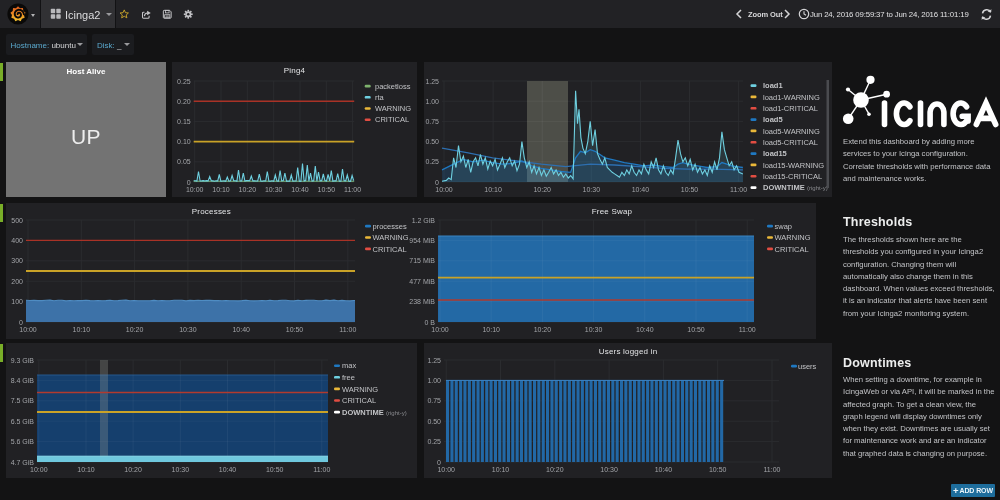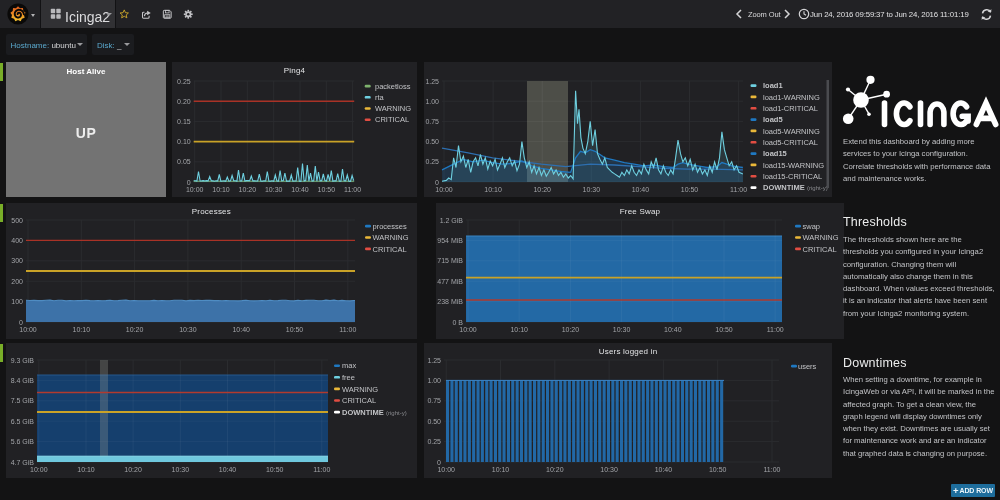--- a/index.html
+++ b/index.html
@@ -1,18 +1,18 @@
 <!DOCTYPE html>
 <html><head><meta charset="utf-8"><style>
 *{margin:0;padding:0;box-sizing:border-box}
 body{width:1000px;height:500px;background:#131314;font-family:"Liberation Sans",sans-serif;overflow:hidden;position:relative}
 .panel{position:absolute;background:#212124}
 .ptitle{position:absolute;top:4px;left:0;right:0;text-align:center;font-size:8px;font-weight:normal;color:#e3e4e6;letter-spacing:.2px}
 .txt{position:absolute;color:#c3c4c7;font-size:7.7px;line-height:12.3px}
-.thead{position:absolute;color:#eceded;font-size:12.5px;font-weight:normal;letter-spacing:.2px}
+.thead{position:absolute;color:#eceded;font-size:12.5px;font-weight:bold;letter-spacing:.2px}
 .rowtab{position:absolute;left:0;width:3px;height:18px;background:#79ae28}
 </style></head><body>
 <div style="position:absolute;left:0;top:0;width:1000px;height:28px;background:#222225">
     <svg width="40" height="28" style="position:absolute;left:0;top:0">
 <defs>
         <linearGradient id="glg" x1="0" y1="0" x2="0" y2="1">
           <stop offset="0" stop-color="#dd5b1d"></stop>
           <stop offset="0.5" stop-color="#ea8a24"></stop>
           <stop offset="1" stop-color="#f5c32c"></stop>
         </linearGradient>
@@ -23,21 +23,21 @@
 </svg>
     <div style="position:absolute;left:30.5px;top:13.5px;width:0;height:0;border-left:2.5px solid transparent;border-right:2.5px solid transparent;border-top:3px solid #b2b2b4"></div>
     <div style="position:absolute;left:40px;top:0;width:1px;height:28px;background:#121214"></div>
     <div style="position:absolute;left:41px;top:0;width:74px;height:28px;background:#313134"></div>
     <svg width="11.5" height="11.5" viewBox="0 0 14.6 14.6" style="position:absolute;left:50px;top:8px">
 <rect x="1" y="1" width="5.6" height="5.6" rx="1" fill="#b9b9bc"></rect>
       <rect x="8" y="1" width="5.6" height="5.6" rx="1" fill="#b9b9bc"></rect>
 <rect x="1" y="8" width="5.6" height="5.6" rx="1" fill="#b9b9bc"></rect>
       <rect x="8" y="8" width="5.6" height="5.6" rx="1" fill="#b9b9bc"></rect>
 </svg>
-    <div style="position:absolute;left:65px;top:9px;font-size:14px;font-weight:normal;color:#dcdcde">Icinga2</div>
+    <div style="position:absolute;left:65px;top:9px;font-size:11px;font-weight:normal;color:#dcdcde">Icinga2</div>
     <div style="position:absolute;left:106px;top:13px;width:0;height:0;border-left:3px solid transparent;border-right:3px solid transparent;border-top:3.5px solid #9a9a9d"></div>
     <div style="position:absolute;left:115px;top:0;width:1px;height:28px;background:#121214"></div>
     <svg width="10.5" height="10.5" viewBox="0 0 14 14" style="position:absolute;left:118.5px;top:9px">
 <path d="M7 1.2 L8.6 4.9 L12.6 5.3 L9.6 7.9 L10.5 11.8 L7 9.7 L3.5 11.8 L4.4 7.9 L1.4 5.3 L5.4 4.9 Z" fill="none" stroke="#cfa92a" stroke-width="1.2" stroke-linejoin="round"></path>
 </svg>
     <svg width="10.5" height="10.5" viewBox="0 0 14 14" style="position:absolute;left:140.5px;top:9px">
 <path d="M10.8 9 L10.8 11 a1.3,1.3 0 0 1 -1.3,1.3 L3.3 12.3 a1.3,1.3 0 0 1 -1.3,-1.3 L2 5.5 a1.3,1.3 0 0 1 1.3,-1.3 L4.6 4.2" fill="none" stroke="#c6c6c9" stroke-width="1.4"></path>
 <path d="M4.5 9.5 Q4.8 5.6 8.6 5.3" fill="none" stroke="#c6c6c9" stroke-width="1.5"></path>
 <path d="M8.2 2.2 L13 5.2 L8.2 8.2 Z" fill="#c6c6c9"></path>
 </svg>
@@ -56,21 +56,21 @@
       <line x1="1.0999999999999996" y1="7.000000000000001" x2="3.4" y2="7.0" stroke="#c3c3c6" stroke-width="2.2"></line>
       <line x1="2.828069990999368" y1="2.82806999099937" x2="4.454415587728429" y2="4.454415587728429" stroke="#c3c3c6" stroke-width="2.2"></line>
       <line x1="6.999999999999999" y1="1.0999999999999996" x2="6.999999999999999" y2="3.4" stroke="#c3c3c6" stroke-width="2.2"></line>
       <line x1="11.17193000900063" y1="2.828069990999368" x2="9.54558441227157" y2="4.454415587728429" stroke="#c3c3c6" stroke-width="2.2"></line>
       <circle cx="7" cy="7" r="4" fill="#c3c3c6"></circle>
       <circle cx="7" cy="7" r="1.7" fill="#222225"></circle>
 </svg>
     <svg width="8" height="10" style="position:absolute;left:735px;top:9px">
       <path d="M6 1 L2 5 L6 9" fill="none" stroke="#d4d4d6" stroke-width="1.5"></path>
     </svg>
-    <div style="position:absolute;left:748px;top:10px;font-size:7.5px;color:#d8d8da;font-weight:normal;letter-spacing:-0.1px">Zoom Out</div>
+    <div style="position:absolute;left:748px;top:10px;font-size:7.5px;color:#d8d8da;font-weight:bold;letter-spacing:-0.1px">Zoom Out</div>
     <svg width="8" height="10" style="position:absolute;left:783px;top:9px">
       <path d="M2 1 L6 5 L2 9" fill="none" stroke="#d4d4d6" stroke-width="1.5"></path>
     </svg>
     <svg width="12" height="12" style="position:absolute;left:798px;top:8px">
       <circle cx="6" cy="6" r="4.7" fill="none" stroke="#d4d4d6" stroke-width="1.2"></circle>
       <path d="M6 3.2 L6 6 L8 7.3" fill="none" stroke="#d4d4d6" stroke-width="1.1"></path>
     </svg>
     <div style="position:absolute;left:810px;top:9.5px;font-size:7.8px;color:#e0e0e2;letter-spacing:-0.15px">Jun 24, 2016 09:59:37 to Jun 24, 2016 11:01:19</div>
     <svg width="13" height="13" style="position:absolute;left:980px;top:8px">
 <path d="M10.8 4.2 A4.4 4.4 0 0 0 2.5 5.4" fill="none" stroke="#d4d4d6" stroke-width="1.5"></path>
@@ -85,21 +85,21 @@
 </div>
 <div style="position:absolute;left:92px;top:34px;width:42px;height:21px;background:#1b1c1f;border-radius:2px">
 <div style="position:absolute;left:5px;top:6.5px;font-size:8px;color:#5aa8cd">Disk: <span style="color:#d5d5d7">_</span></div>
 <div style="position:absolute;right:4px;top:9px;width:0;height:0;border-left:3px solid transparent;border-right:3px solid transparent;border-top:3.5px solid #9a9a9d"></div>
 </div>
 <div class="rowtab" style="top:63px"></div>
 <div class="rowtab" style="top:204px"></div>
 <div class="rowtab" style="top:344px"></div>
 <div style="position:absolute;left:6px;top:62px;width:160px;height:134.5px;background:#737373">
 <div style="position:absolute;top:5px;left:0;right:0;text-align:center;font-size:8px;font-weight:bold;color:#fff">Host Alive</div>
-<div style="position:absolute;top:63px;left:0;right:0;text-align:center;font-size:14px;font-weight:bold;color:#ededed;letter-spacing:.5px">UP</div>
+<div style="position:absolute;top:63px;left:0;right:0;text-align:center;font-size:21px;font-weight:normal;color:#ededed;letter-spacing:.5px">UP</div>
 </div>
 <div class="panel" style="left:172.3px;top:62px;width:244.5px;height:134.5px">
     <div class="ptitle">Ping4</div>
     <svg width="244.5" height="134.5" style="position:absolute;left:0;top:0">
       <line x1="22.7" y1="19" x2="22.7" y2="120" stroke="#2b2c2f" stroke-width="1"></line>
       <line x1="49.0" y1="19" x2="49.0" y2="120" stroke="#2b2c2f" stroke-width="1"></line>
       <line x1="75.3" y1="19" x2="75.3" y2="120" stroke="#2b2c2f" stroke-width="1"></line>
       <line x1="101.7" y1="19" x2="101.7" y2="120" stroke="#2b2c2f" stroke-width="1"></line>
       <line x1="128.0" y1="19" x2="128.0" y2="120" stroke="#2b2c2f" stroke-width="1"></line>
       <line x1="154.3" y1="19" x2="154.3" y2="120" stroke="#2b2c2f" stroke-width="1"></line>
@@ -265,21 +265,21 @@
       <line x1="20" y1="68" x2="349" y2="68" stroke="#c9a227" stroke-width="1.8"></line>
       <line x1="20" y1="37.4" x2="349" y2="37.4" stroke="#a93226" stroke-width="1.4"></line>
       <rect x="359" y="21.8" width="6" height="2.6" rx="1.2" fill="#1f78c1"></rect>
       <text x="366.5" y="25.8" font-size="7.5" font-weight="normal" fill="#c2c3c6">processes</text>
       <rect x="359" y="33.2" width="6" height="2.6" rx="1.2" fill="#eab839"></rect>
       <text x="366.5" y="37.2" font-size="7.5" font-weight="normal" fill="#c2c3c6">WARNING</text>
       <rect x="359" y="44.6" width="6" height="2.6" rx="1.2" fill="#e24d42"></rect>
       <text x="366.5" y="48.6" font-size="7.5" font-weight="normal" fill="#c2c3c6">CRITICAL</text>
     </svg>
   </div>
-<div class="panel" style="left:436px;top:203px;width:408px;height:135.5px">
+<div class="panel" style="left:408px;top:203px;width:408px;height:135.5px">
     <div class="ptitle">Free Swap</div>
     <svg width="408" height="135.5" style="position:absolute;left:0;top:0">
       <line x1="32.0" y1="17" x2="32.0" y2="119" stroke="#2b2c2f" stroke-width="1"></line>
       <line x1="83.2" y1="17" x2="83.2" y2="119" stroke="#2b2c2f" stroke-width="1"></line>
       <line x1="134.4" y1="17" x2="134.4" y2="119" stroke="#2b2c2f" stroke-width="1"></line>
       <line x1="185.6" y1="17" x2="185.6" y2="119" stroke="#2b2c2f" stroke-width="1"></line>
       <line x1="236.8" y1="17" x2="236.8" y2="119" stroke="#2b2c2f" stroke-width="1"></line>
       <line x1="288.0" y1="17" x2="288.0" y2="119" stroke="#2b2c2f" stroke-width="1"></line>
       <line x1="339.2" y1="17" x2="339.2" y2="119" stroke="#2b2c2f" stroke-width="1"></line>
       <line x1="30" y1="17.0" x2="346" y2="17.0" stroke="#2b2c2f" stroke-width="1"></line>

